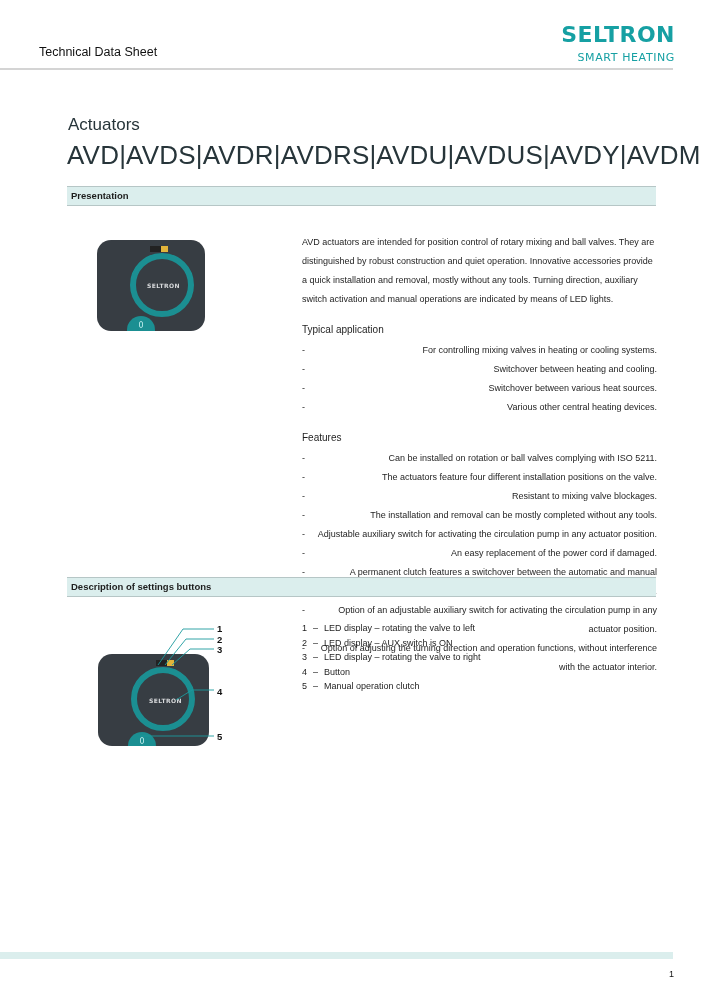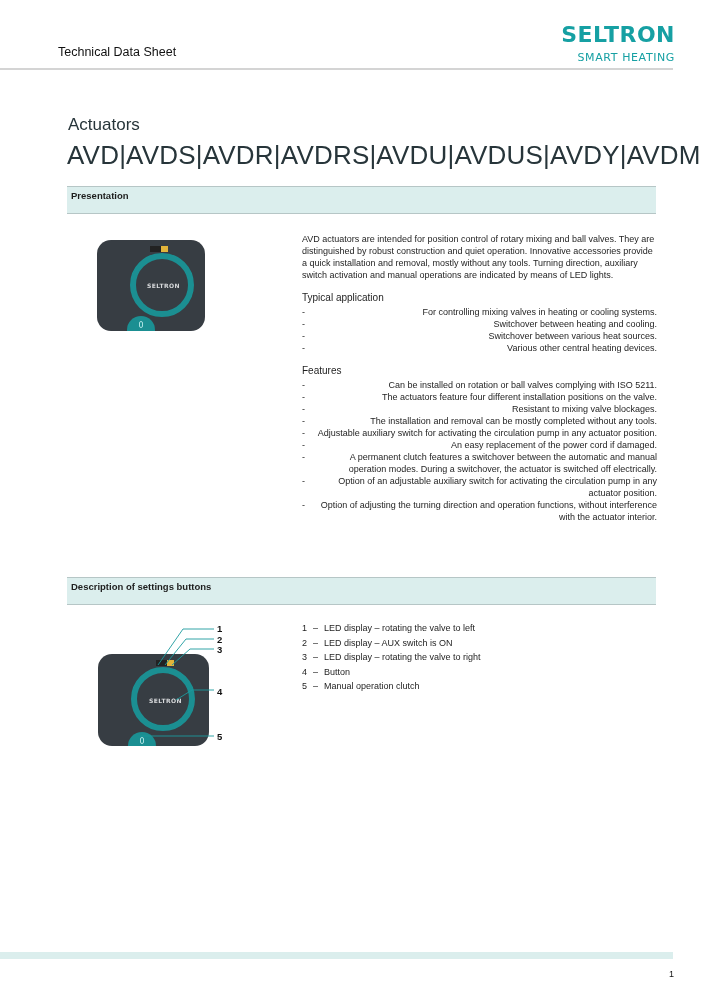--- a/index.html
+++ b/index.html
@@ -1,39 +1,39 @@
 <!DOCTYPE html>
 <html><head>
 <meta charset="utf-8">
 <style>
   * { box-sizing: border-box; margin: 0; padding: 0; }
   html, body { width: 707px; height: 1000px; background: #ffffff; overflow: hidden; }
   body { position: relative; font-family: "Liberation Sans", sans-serif; color: #1e1e1e; }
 
-  .doc-label { position: absolute; left: 58px; top: 45px; font-size: 12.5px; color: #111; }
+  .doc-label { position: absolute; left: 39px; top: 45px; font-size: 12.5px; color: #111; }
   .logo { position: absolute; left: 530px; top: 24px; width: 145px; text-align: right; }
   .logo-main { font-family: "DejaVu Sans", sans-serif; font-weight: bold; font-size: 22px; letter-spacing: 0.5px; color: #16a0a3; line-height: 22px; }
   .logo-sub { font-family: "DejaVu Sans", sans-serif; font-size: 11px; color: #16a0a3; letter-spacing: 0.6px; margin-top: 5px; }
   .header-rule { position: absolute; left: 0; top: 68px; width: 673px; height: 2px; background: #d4d4d4; }
 
   .title { position: absolute; left: 68px; top: 115px; font-size: 17px; color: #27353a; }
   .subtitle { position: absolute; left: 67px; top: 140px; font-size: 26px; color: #27353a; letter-spacing: 0.2px; }
 
-  .section-bar { position: absolute; left: 67px; width: 589px; height: 28px; background: #dbeeed; border-top: 1px solid #b6c6c6; border-bottom: 1px solid #b6c6c6; }
+  .section-bar { position: absolute; left: 67px; width: 589px; height: 20px; background: #dbeeed; border-top: 1px solid #b6c6c6; border-bottom: 1px solid #b6c6c6; }
   .section-bar span { position: absolute; left: 4px; top: 3px; font-size: 9.5px; font-weight: bold; color: #1e1e1e; }
 
   .device { position: absolute; background: #373d43; border-radius: 14px; overflow: hidden; }
   .device .ring { position: absolute; border-radius: 50%; border: 6px solid #1b8f92; background: #373d43; }
   .device .brand { position: absolute; font-family: "DejaVu Sans", sans-serif; font-size: 6px; font-weight: bold; color: #d8dadc; letter-spacing: 0.4px; }
   .device .clutch { position: absolute; background: #1b8f92; border-radius: 14px 14px 0 0; }
   .device .clutch i { position: absolute; left: 50%; top: 5px; width: 4px; height: 7px; margin-left: -2px; border: 1px solid #a8e0e0; border-radius: 2px; }
   .device .leds { position: absolute; height: 6px; width: 18px; background: #222; }
   .device .leds b { position: absolute; right: 0; top: 0; width: 7px; height: 6px; background: #e2b43a; }
 
-  .text-col { position: absolute; left: 302px; width: 355px; font-size: 9px; line-height: 12px; color: #1e1e1e; }
+  .text-col { position: absolute; left: 302px; width: 355px; font-size: 9px; line-height: 19px; color: #1e1e1e; }
   .text-col p { margin: 0; }
   .text-col h4 { font-size: 10px; font-weight: normal; margin-top: 11px; margin-bottom: 2px; }
   .text-col ul { list-style: none; }
   .text-col li { position: relative; padding-left: 9px; text-align: right; }
   .text-col li::before { content: "-"; position: absolute; left: 0; }
 
   .legend { position: absolute; left: 302px; top: 623px; font-size: 9px; color: #1e1e1e; }
   .legend .row { height: 14.5px; display: flex; }
   .legend .num { width: 11px; }
   .legend .dash { width: 11px; }

